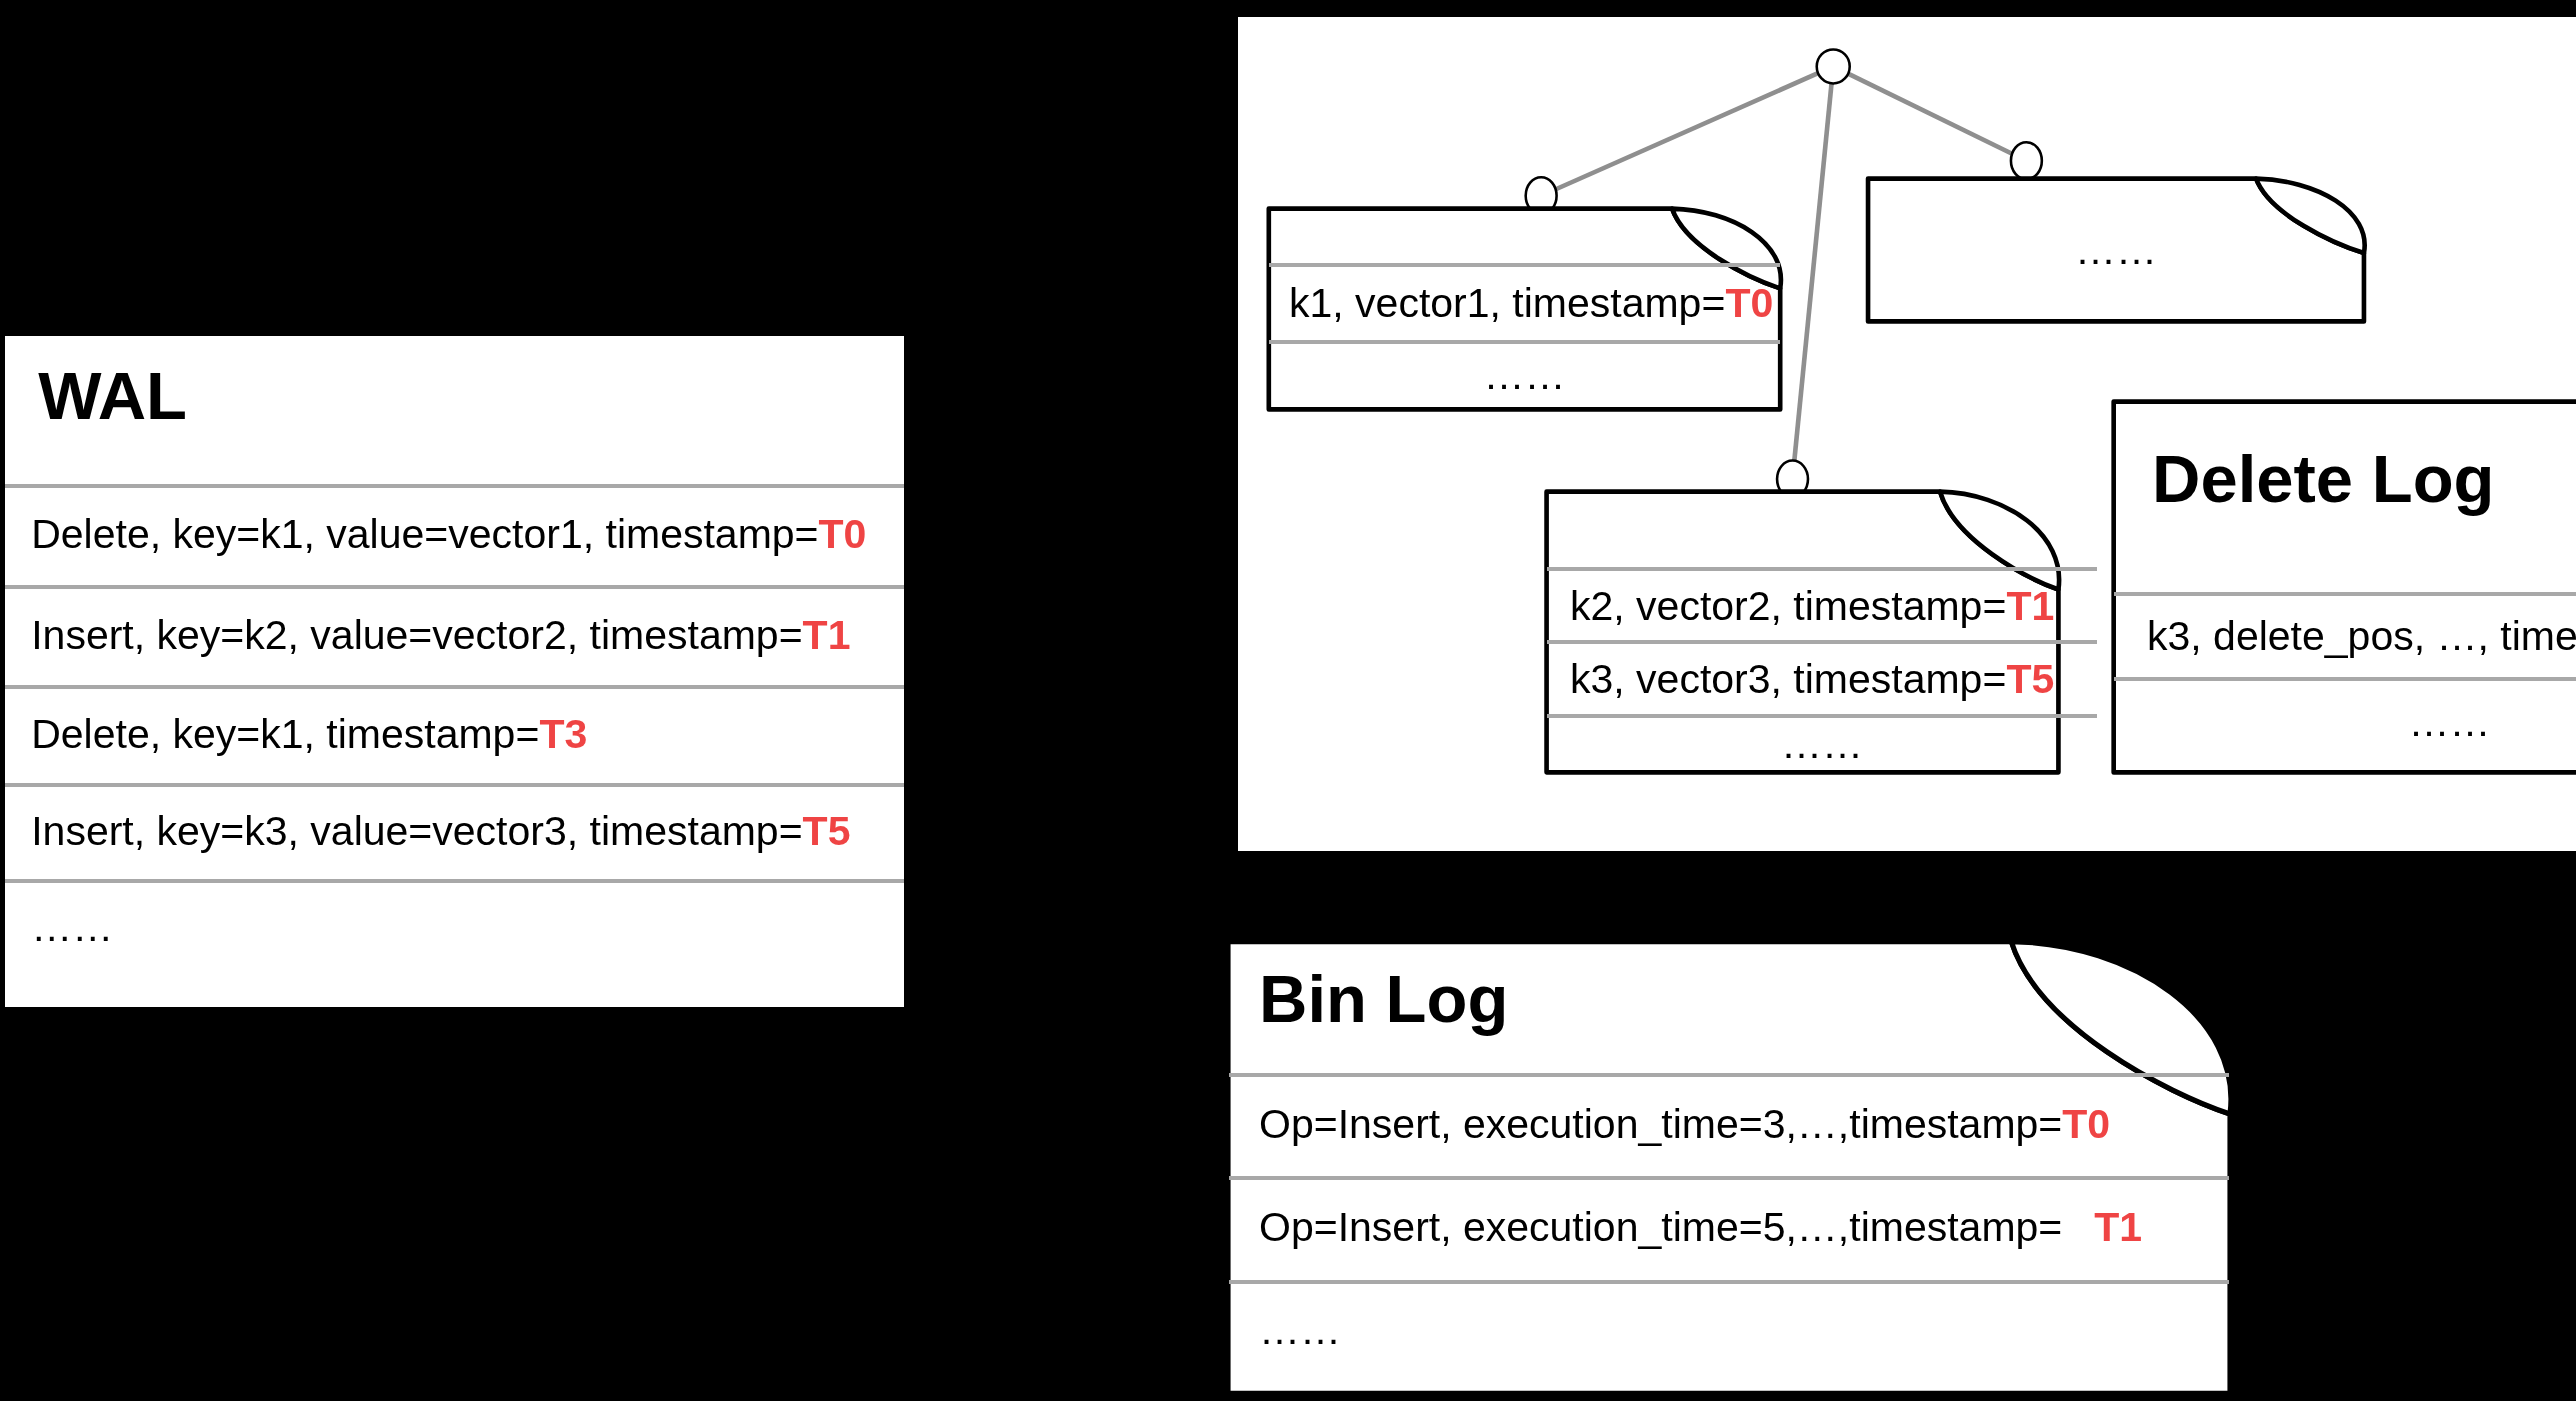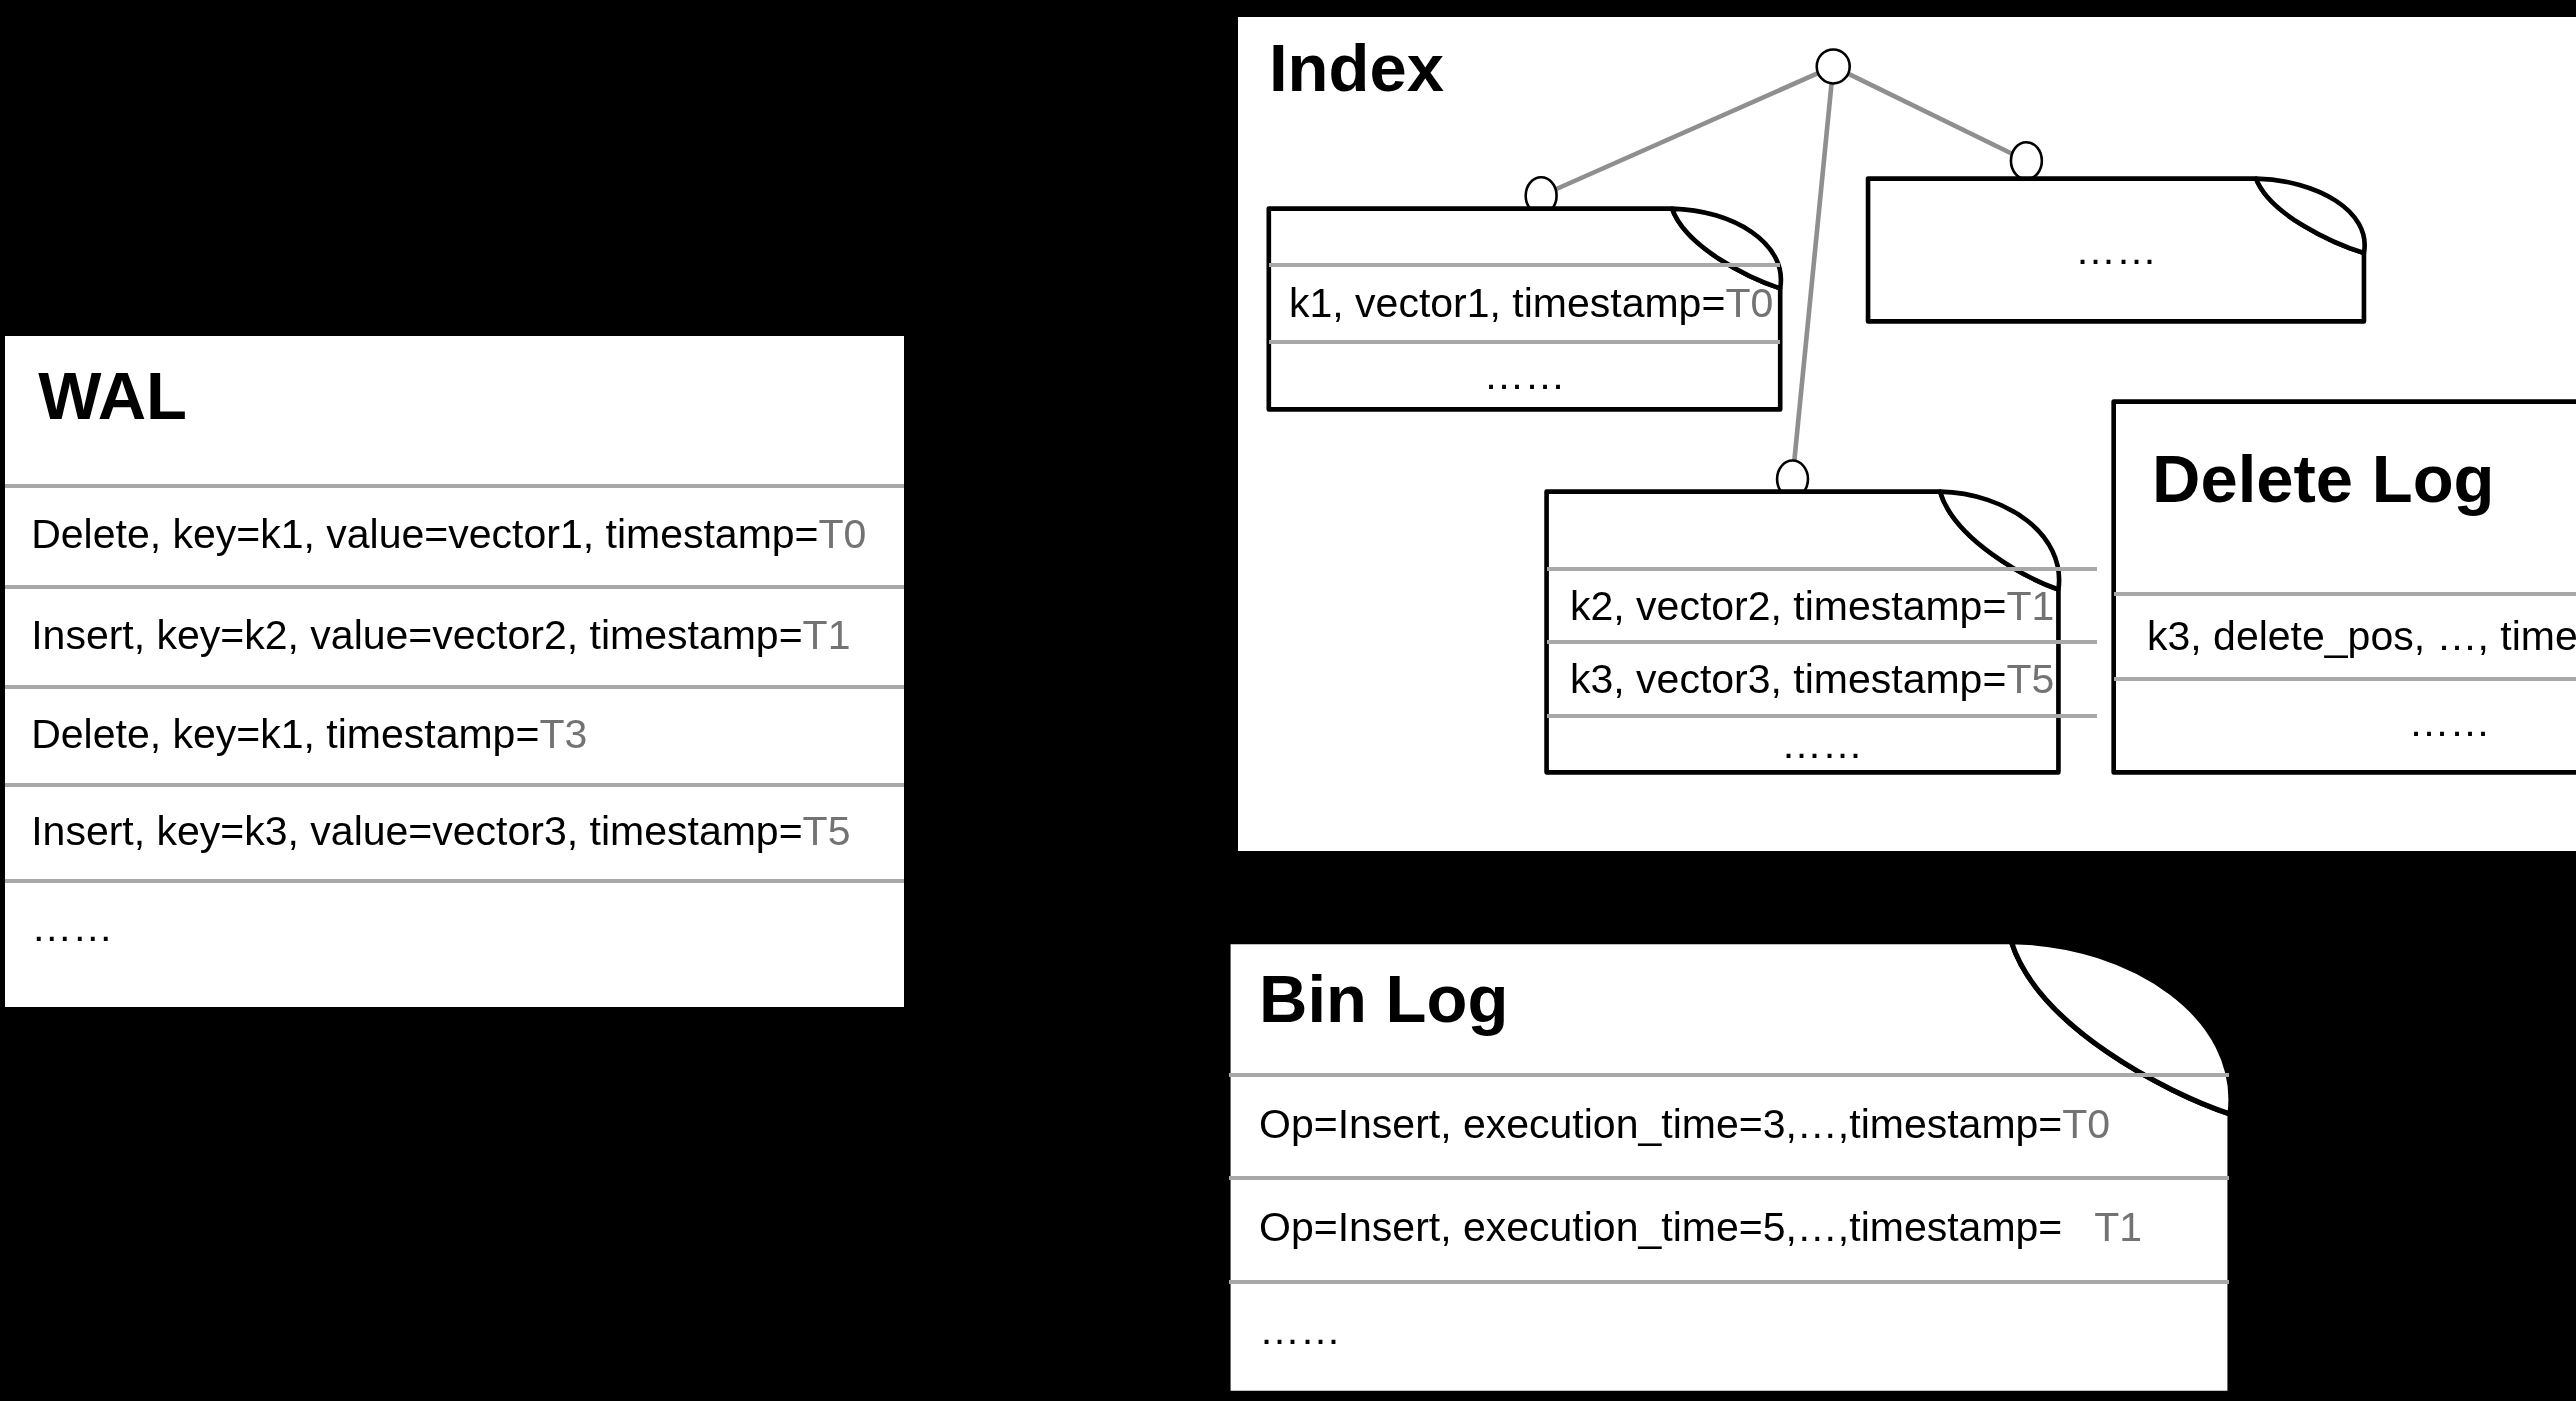--- a/index.html
+++ b/index.html
@@ -2,21 +2,21 @@
 <html style="font-size:8.2px"><head>
 <meta charset="utf-8">
 <style>
   html,body{margin:0;padding:0;background:#000;}
   #canvas{position:relative;width:2817px;height:1402px;background:#000;overflow:hidden;
           font-family:"Liberation Sans",sans-serif;color:#000;}
   .panel{position:absolute;background:#fff;}
   .box-title{position:absolute;display:flex;align-items:center;
              font-weight:bold;font-size:67px;letter-spacing:0;color:#000;}
   .row{position:absolute;display:flex;align-items:center;font-size:41px;color:#000;white-space:nowrap;}
-  .row .ts{font-weight:normal;color:#737373;}
+  .row .ts{font-weight:bold;color:#ef4444;}
   .dots-left{position:absolute;display:flex;align-items:center;font-size:41px;color:#000;}
   .dots-center{position:absolute;display:flex;align-items:center;justify-content:center;
                font-size:41px;color:#000;text-align:center;}
   .sep{position:absolute;height:4.1px;background:#a8a8a8;left:0;right:0;}
   .doc{position:absolute;}
   .doc svg{position:absolute;left:0;top:0;overflow:visible;}
   .treesvg{position:absolute;left:0;top:0;z-index:0;}
   .filelayer{position:absolute;z-index:1;}
 </style>
 </head>
@@ -64,23 +64,20 @@
         <line x1="1155" y1="96" x2="1076" y2="897"></line>
       </g>
       <g fill="#ffffff" stroke="#000000" stroke-width="5">
         <ellipse cx="1155" cy="96" rx="32" ry="33"></ellipse>
         <ellipse cx="588" cy="347" rx="30" ry="36"></ellipse>
         <ellipse cx="1530" cy="279" rx="30" ry="36"></ellipse>
         <ellipse cx="1076" cy="897" rx="30" ry="36"></ellipse>
       </g>
     </svg>
 
-    <div class="box-title" style="left:31px;top:0;height:101px;z-index:2;">
-      <span>Index</span>
-    </div>
 
     <div class="doc filelayer" style="left:28px;top:189px;width:517px;height:206px;">
       <svg width="517" height="206" viewBox="0 0 1003 400">
         <path d="M 5 5 L 788 5 C 814 80 939 141 998 160 L 998 395 L 5 395 Z" fill="#ffffff" stroke="#000000" stroke-width="9" stroke-linejoin="round"></path>
         <path d="M 788 5 C 906 8 1013 72 998 160 C 939 141 814 80 788 5 Z" fill="#ffffff" stroke="#000000" stroke-width="9" stroke-linejoin="round"></path>
       </svg>
       <div class="sep" style="top:57px;left:3.1px;right:3.1px;"></div>
       <div class="sep" style="top:134px;left:3.1px;right:3.1px;"></div>
       <div class="row" style="left:23px;top:61px;height:72px;">
         <span>k1, vector1, timestamp=</span>

